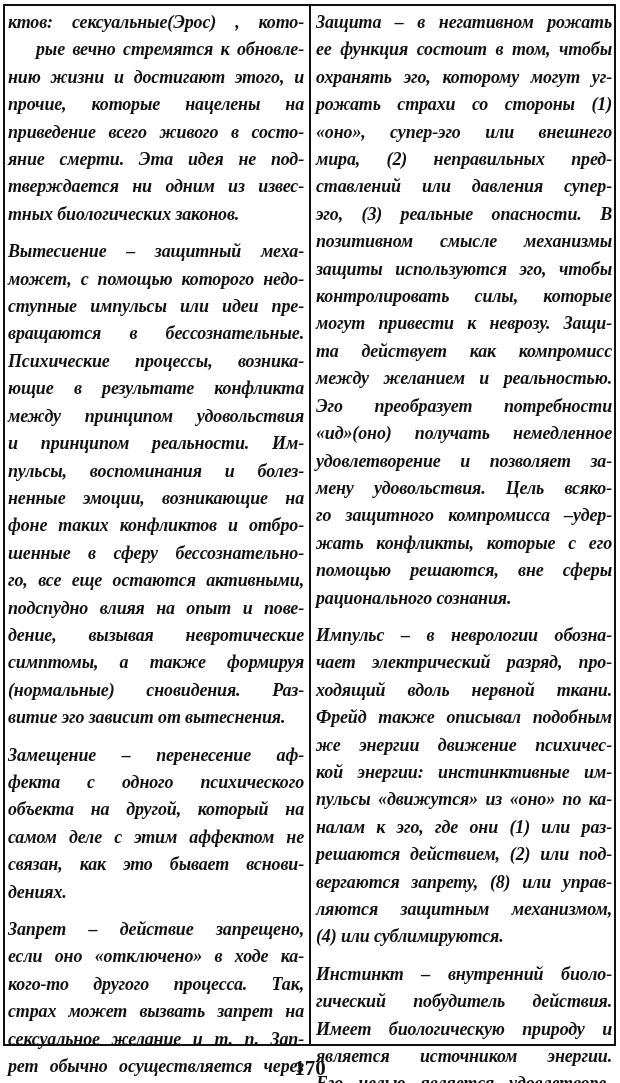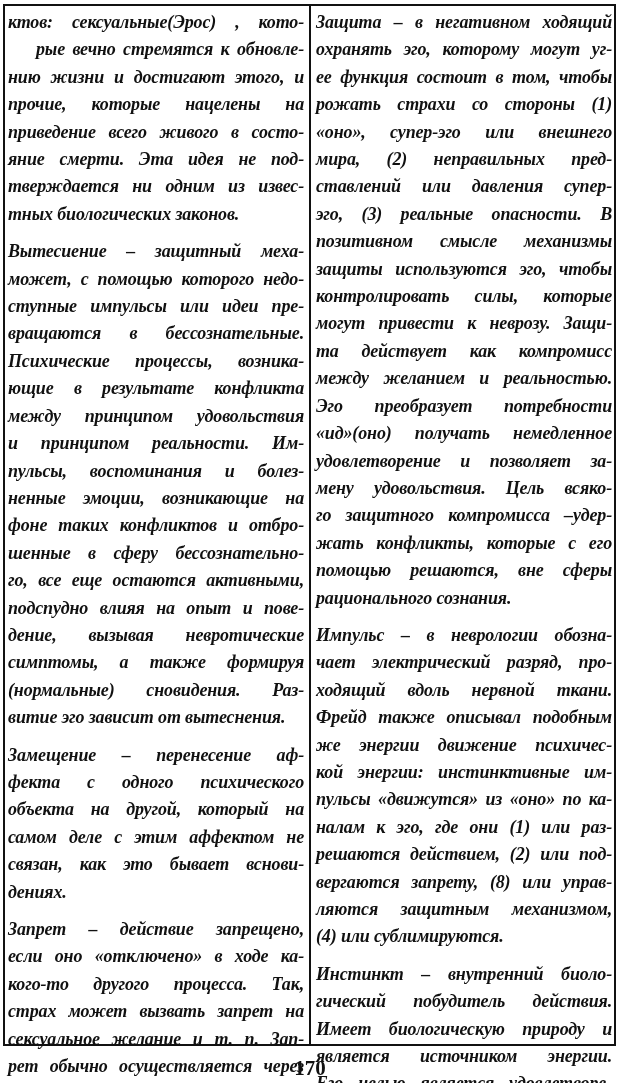--- a/index.html
+++ b/index.html
@@ -69,23 +69,23 @@
       <span class="line"><span style="white-space: pre;">если оно «отключено» в ходе ка-</span></span>
       <span class="line"><span style="white-space: pre;">кого-то другого процесса. Так,</span></span>
       <span class="line"><span style="white-space: pre;">страх может вызвать запрет на</span></span>
       <span class="line"><span style="white-space: pre;">сексуальное желание и т. п. Зап-</span></span>
       <span class="line"><span style="white-space: pre;">рет обычно осуществляется через</span></span>
       <span class="line"></span>
     </div>
   </div>
 <div class="col right" id="right-col">
     <div class="entry">
-      <span class="line"><span class="term">Защита</span><span style="white-space: pre;"> – в негативном ходящий</span></span>
+      <span class="line"><span class="term">Защита</span><span style="white-space: pre;"> – в негативном рожать</span></span>
+      <span class="line"><span style="white-space: pre;">ее функция состоит в том, чтобы</span></span>
       <span class="line"><span style="white-space: pre;">охранять эго, которому могут уг-</span></span>
-      <span class="line"><span style="white-space: pre;">ее функция состоит в том, чтобы</span></span>
       <span class="line"><span style="white-space: pre;">рожать страхи со стороны (1)</span></span>
       <span class="line"><span style="white-space: pre;">«оно», супер-эго или внешнего</span></span>
       <span class="line"><span style="white-space: pre;">мира, (2) неправильных пред-</span></span>
       <span class="line"><span style="white-space: pre;">ставлений или давления супер-</span></span>
       <span class="line"><span style="white-space: pre;">эго, (3) реальные опасности. В</span></span>
       <span class="line"><span style="white-space: pre;">позитивном смысле механизмы</span></span>
       <span class="line"><span style="white-space: pre;">защиты используются эго, чтобы</span></span>
       <span class="line"><span style="white-space: pre;">контролировать силы, которые</span></span>
       <span class="line"><span style="white-space: pre;">могут привести к неврозу. Защи-</span></span>
       <span class="line"><span style="white-space: pre;">та действует как компромисс</span></span>

